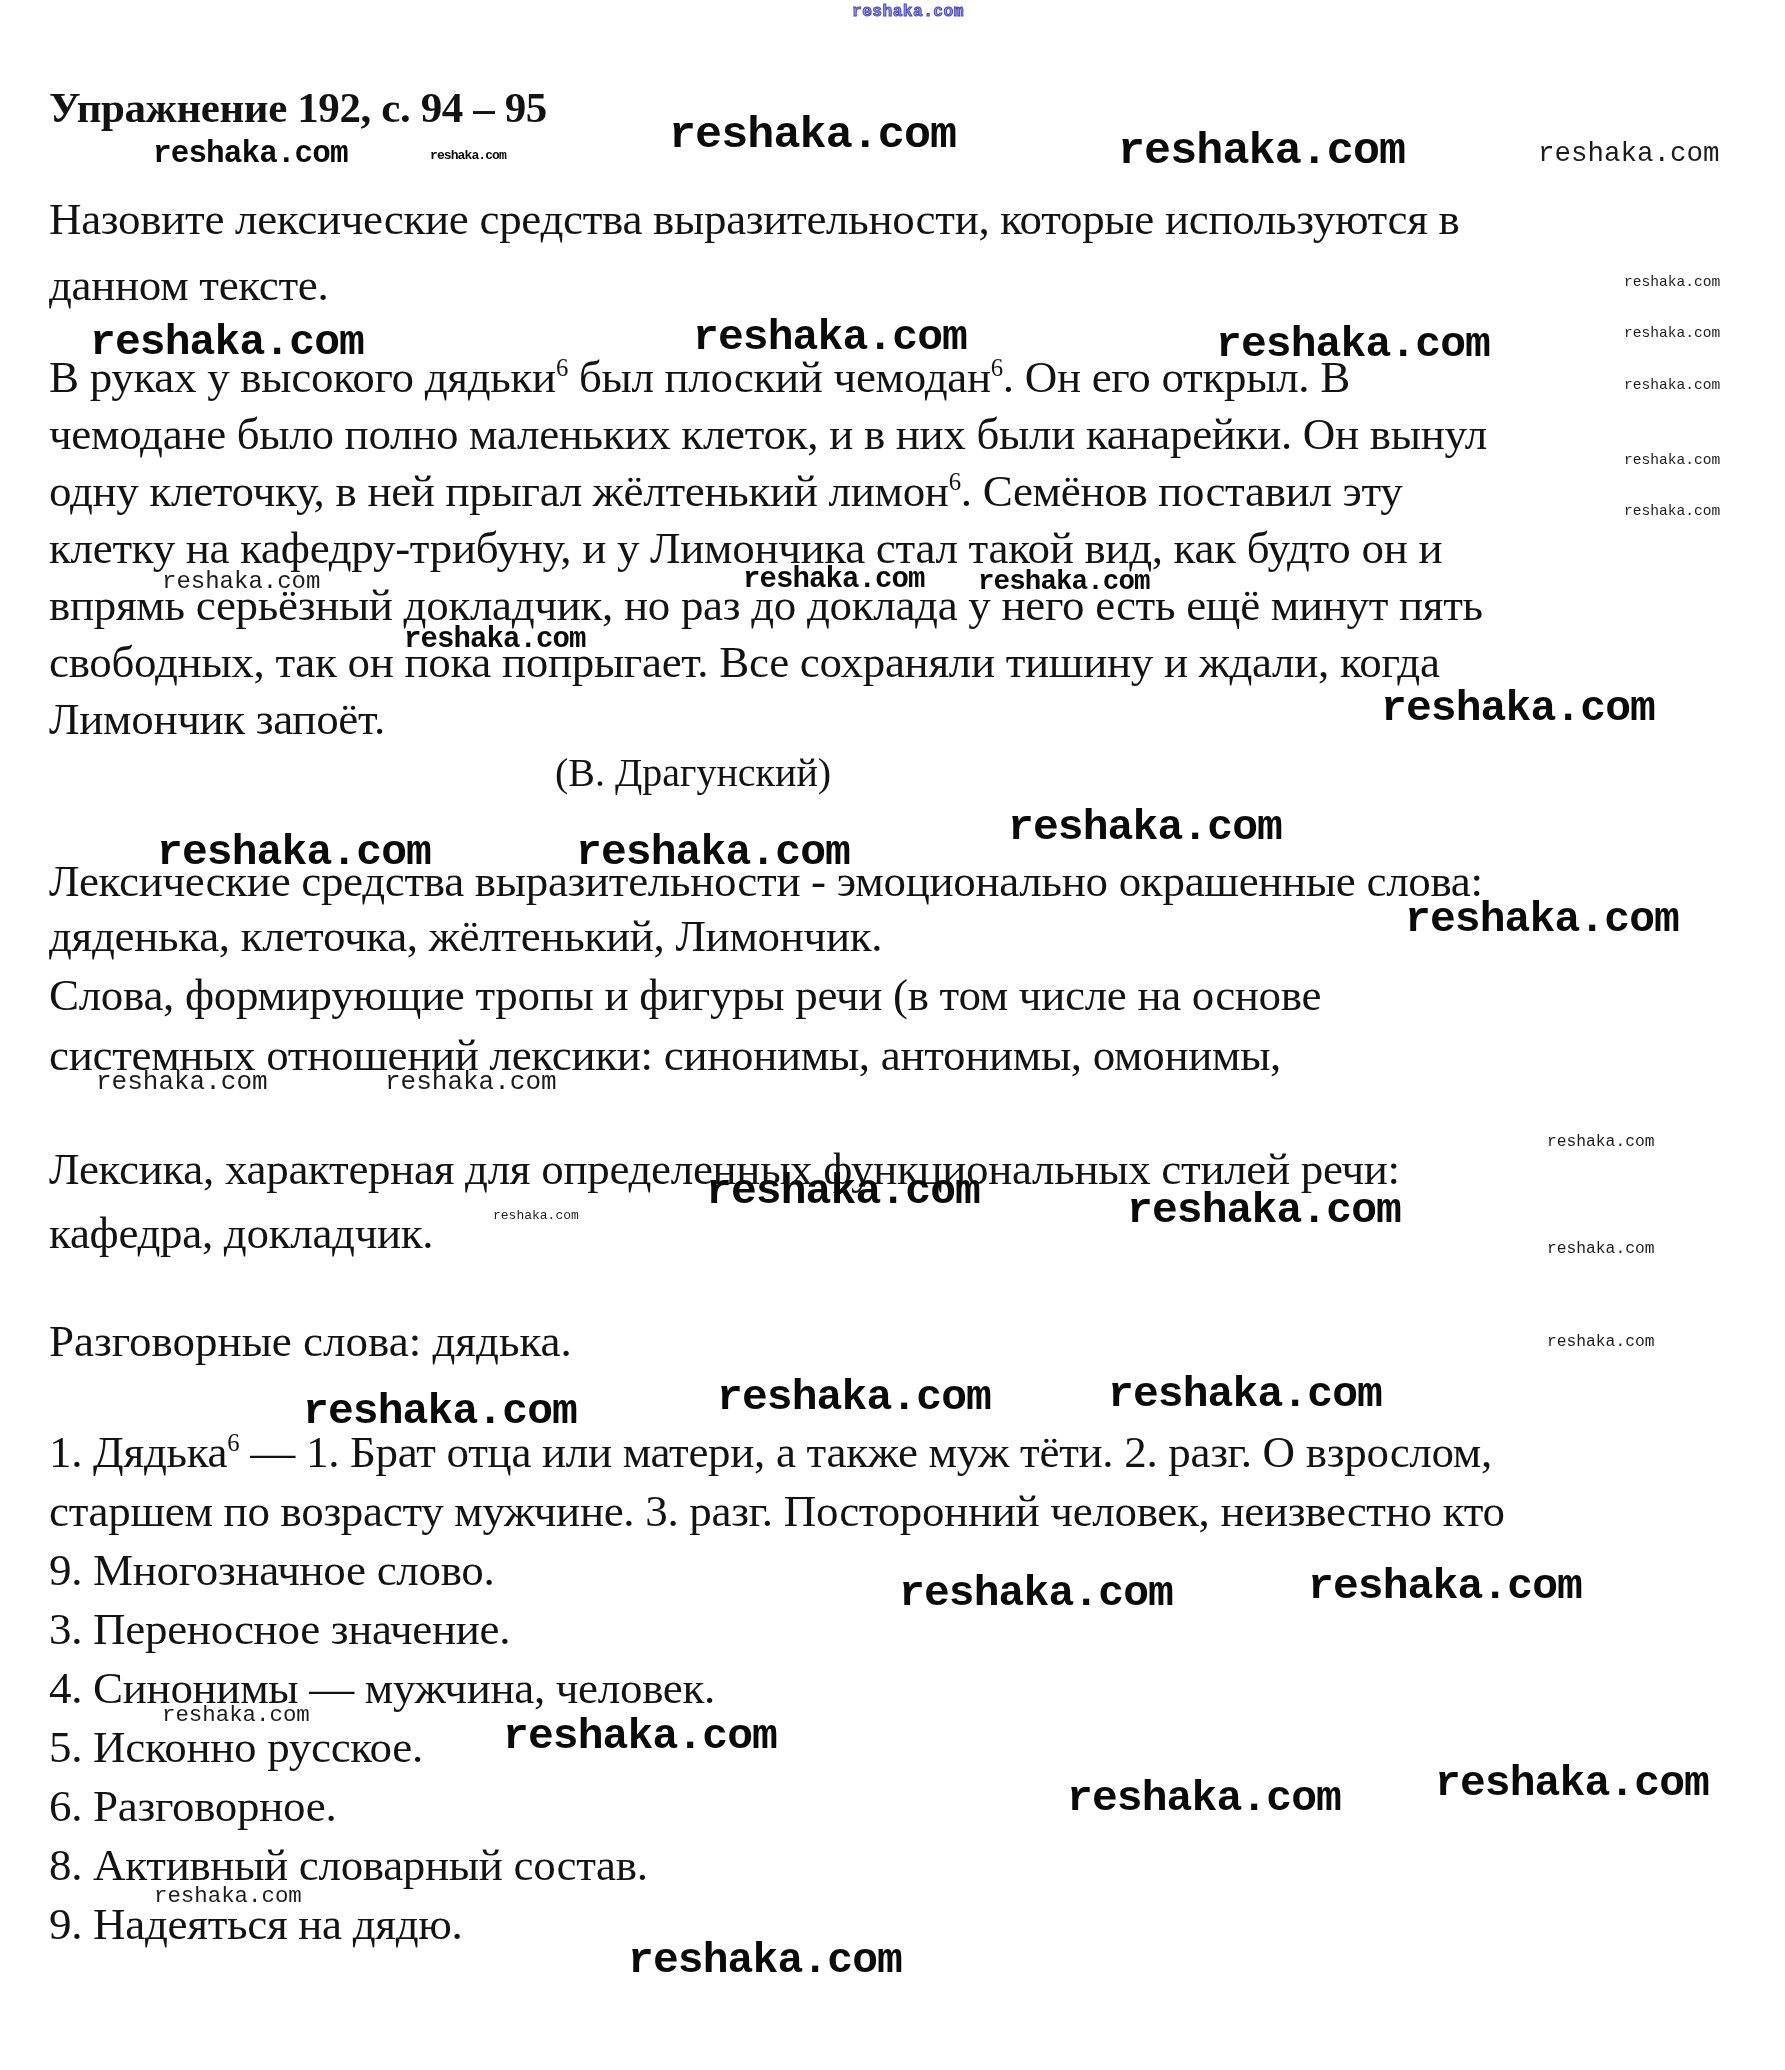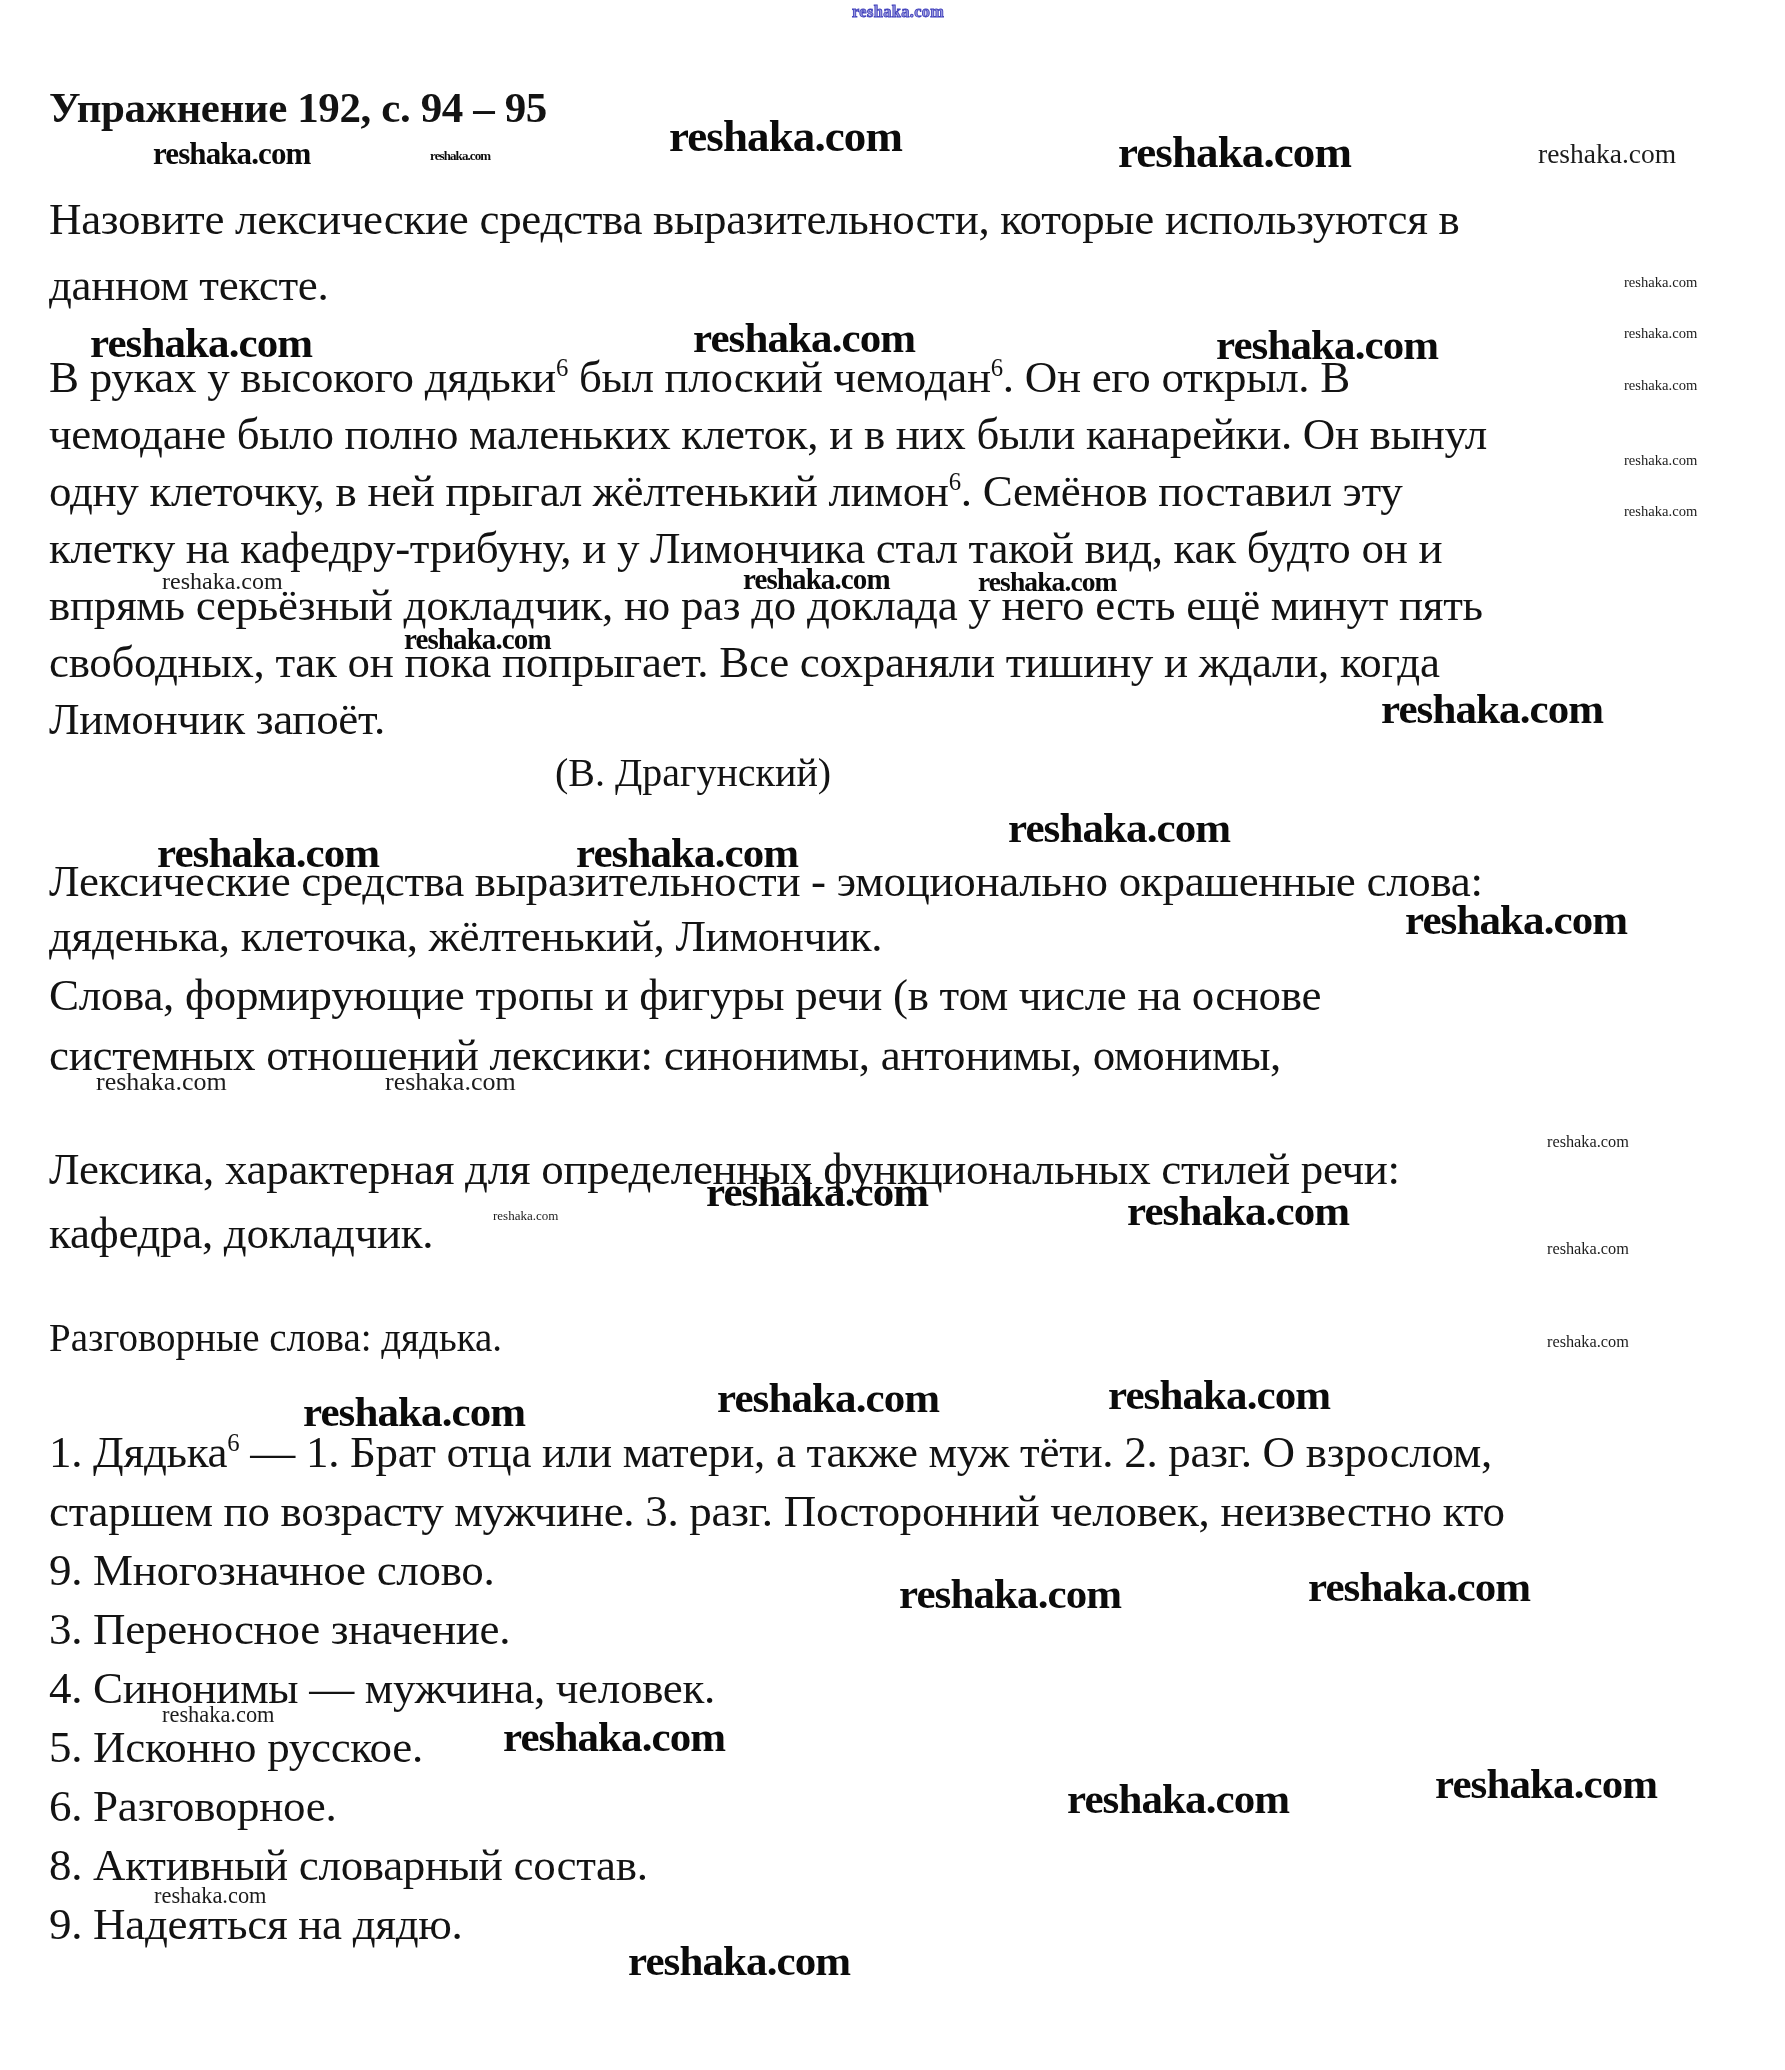--- a/index.html
+++ b/index.html
@@ -22,26 +22,26 @@
     white-space:nowrap;
   }
   .tline{white-space:nowrap;}
   .block sup{font-size:0.55em;vertical-align:super;line-height:0;}
   .task{top:186px;line-height:66px;}
   .quote{top:349px;line-height:57px;}
   .attribution{position:absolute;left:555px;top:749px;font-size:40px;white-space:nowrap;}
   .ans1{top:854px;line-height:55px;}
   .ans2{top:965px;line-height:60px;}
   .ans3{top:1137px;line-height:64px;}
-  .colloquial{position:absolute;left:49px;top:1315px;font-size:39px;white-space:nowrap;}
+  .colloquial{position:absolute;left:49px;top:1315px;font-size:45px;white-space:nowrap;}
   .list{top:1423px;line-height:59px;}
   
   .wm{
     position:absolute;
-    font-family:Liberation Serif, serif;
+    font-family:Liberation Mono, monospace;
     white-space:nowrap;
     pointer-events:none;
   }
   .wm.b{font-weight:700;color:#0b0b0b;letter-spacing:-0.9px;}
   .wm.r{font-weight:400;color:#1c1c1c;letter-spacing:0;}
   .wm.blue{
     font-weight:700;color:#9a9ade;
     -webkit-text-stroke:0.9px #4343bd;
     letter-spacing:0.4px;
   }

